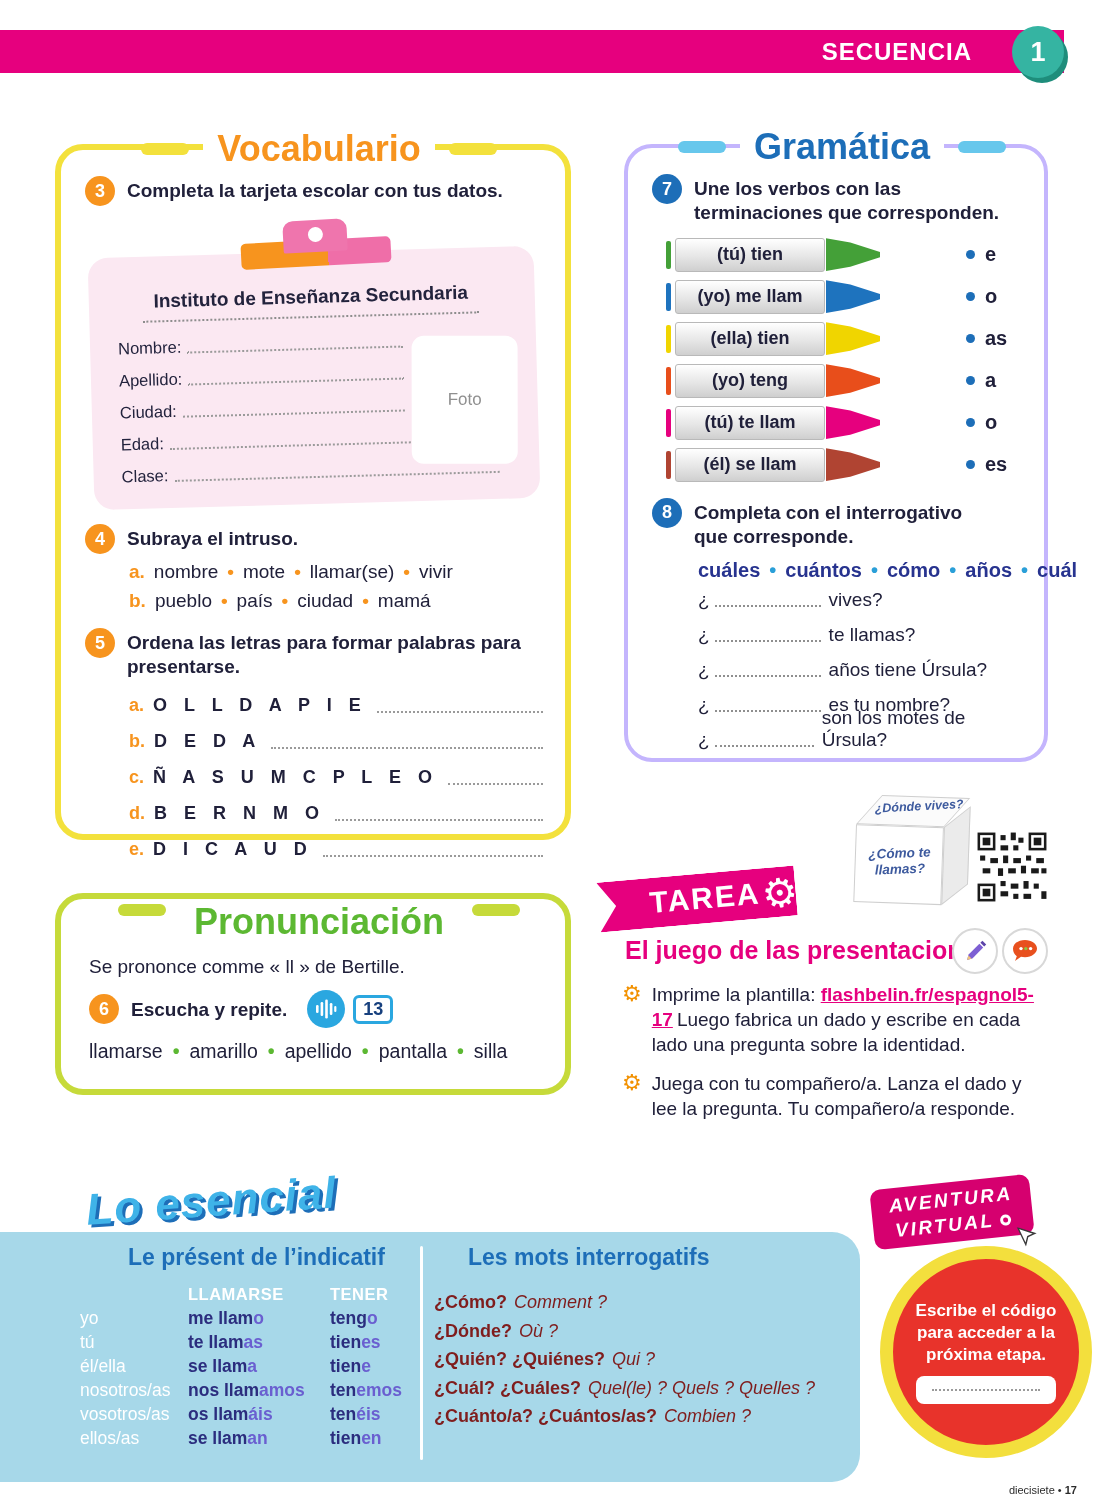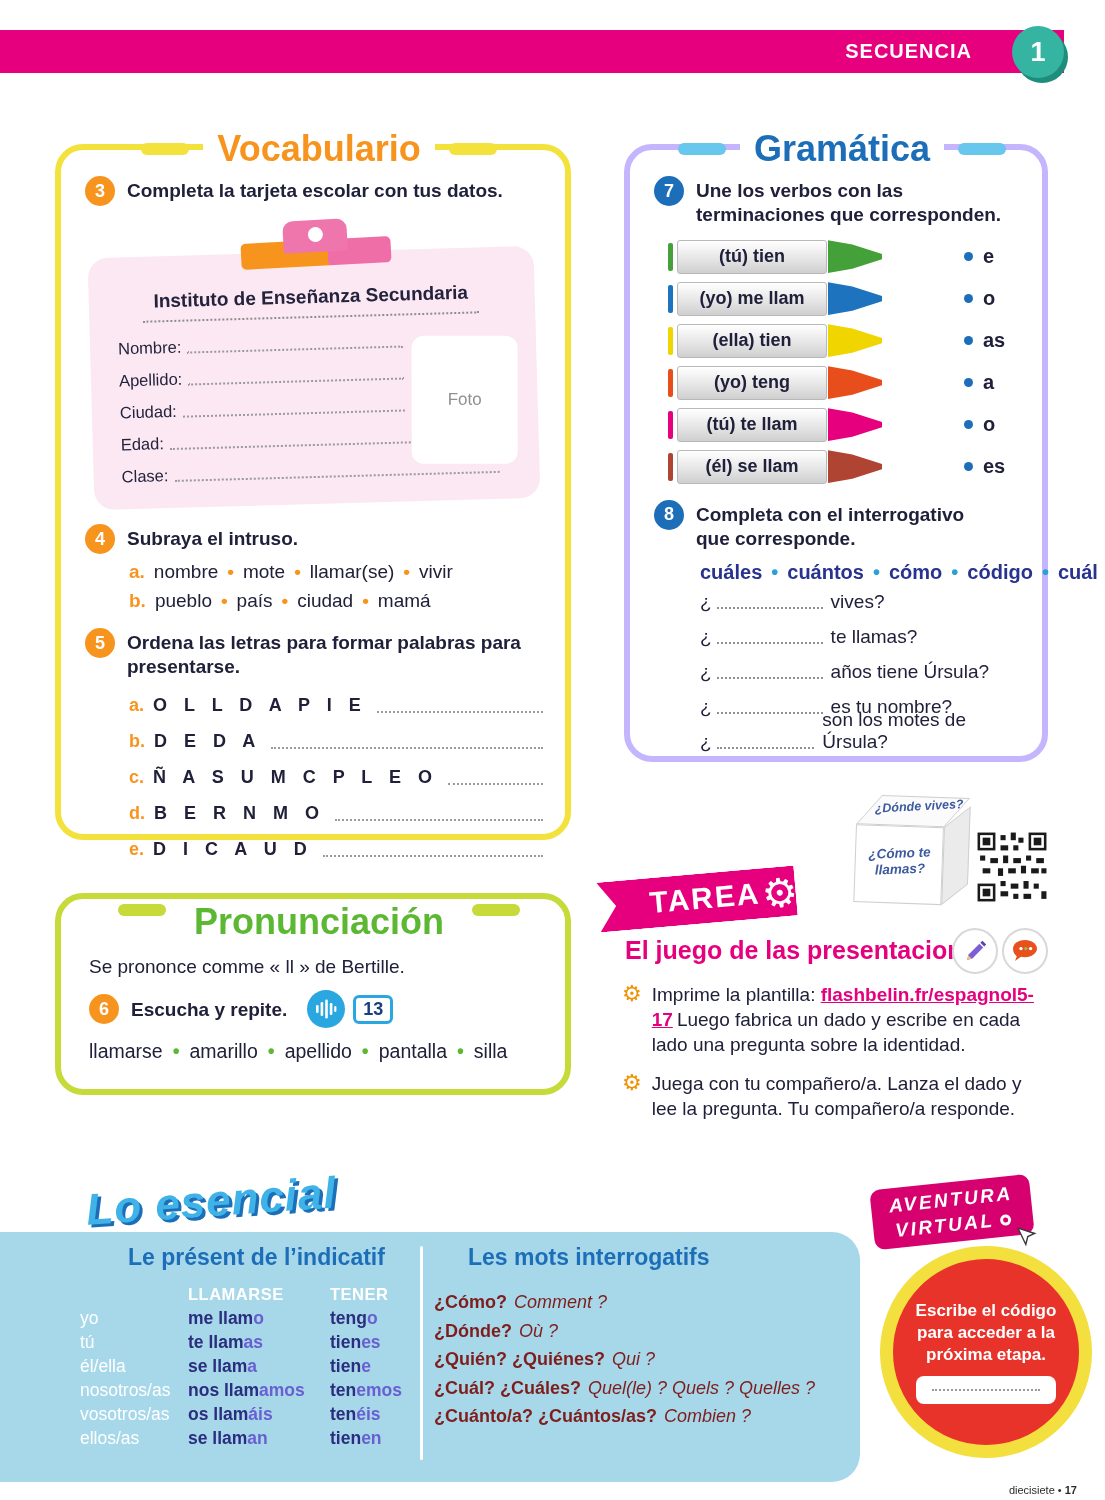--- a/index.html
+++ b/index.html
@@ -3,34 +3,34 @@
 <meta charset="utf-8">
 <style>
   * { margin:0; padding:0; box-sizing:border-box; }
   html,body { background:#fff; }
   body { width:1105px; height:1500px; font-family:"Liberation Sans","DejaVu Sans",sans-serif; color:#20203a; }
   .page { position:relative; width:1105px; height:1500px; background:#fff; overflow:hidden; }
 
   
   .header-bar { position:absolute; left:0; top:30px; width:1064px; height:43px; background:#e6007e;
     display:flex; align-items:center; justify-content:flex-end; padding-right:92px; }
-  .header-bar .seq-label { color:#fff; font-weight:bold; font-size:20px; letter-spacing:1px; }
+  .header-bar .seq-label { color:#fff; font-weight:bold; font-size:24px; letter-spacing:1px; }
   .seq-circle { position:absolute; left:1012px; top:26px; width:52px; height:52px; border-radius:50%;
     background:#35b4a2; box-shadow:4px 5px 0 #1e8d7b; display:flex; align-items:center; justify-content:center; }
   .seq-circle span { color:#fff; font-weight:bold; font-size:27px; }
 
   
   .box { position:absolute; border-radius:28px; background:#fff; }
   .box-title { position:absolute; top:-22px; left:12px; right:0; display:flex; align-items:center; justify-content:center; gap:14px; }
   .box-title .bar { width:48px; height:12px; border-radius:6px; }
   .box-title .txt { background:#fff; padding:0 14px; font-weight:bold; font-size:36px; line-height:42px; }
 
   .vocab { left:55px; top:144px; width:516px; height:696px; border:6px solid #f3e13c; }
   .vocab .bar { background:#f3e13c; } .vocab .txt { color:#f7941e; }
-  .gram { left:624px; top:144px; width:424px; height:618px; border:6px solid #c4b5fd; }
+  .gram { left:624px; top:144px; width:424px; height:618px; border:4px solid #c4b5fd; }
   .gram .bar { background:#67c7ec; } .gram .txt { color:#1d6eb8; }
   .pron { left:55px; top:893px; width:516px; height:202px; border:6px solid #c6da3a; }
   .pron .bar { background:#c6da3a; } .pron .txt { color:#5cb832;margin-top:24px; }
 
   .box-content { padding:26px 22px 0 24px; }
 
   .ex-row { display:flex; gap:12px; align-items:flex-start; }
   .circle-num { width:30px; height:30px; border-radius:50%; color:#fff; font-weight:bold; font-size:18px;
     display:flex; align-items:center; justify-content:center; flex:0 0 30px; }
   .c-orange { background:#f7941e; } .c-blue { background:#1d6eb8; }
@@ -329,21 +329,21 @@
               <span>es</span>
             </span>
         </div>
       </div>
 
       <div class="ex-row" style="margin-top:16px;">
         <span class="circle-num c-blue">8</span>
         <span class="instr" style="max-width:300px;">Completa con el interrogativo que corresponde.</span>
       </div>
       <div class="bank">
-        <span class="wb">cuáles</span><span class="wb">cuántos</span><span class="wb">cómo</span><span class="wb">código</span><span class="wb">cuál</span>
+        <span class="wb">cuáles</span><span class="wb">cuántos</span><span class="wb">cómo</span><span class="wb">años</span><span class="wb">cuál</span>
       </div>
       <div class="q-line">
         <span class="q-open">¿</span>
         <span class="q-dots"></span>
         <span>vives?</span>
       </div>
       <div class="q-line">
         <span class="q-open">¿</span>
         <span class="q-dots"></span>
         <span>te llamas?</span>

